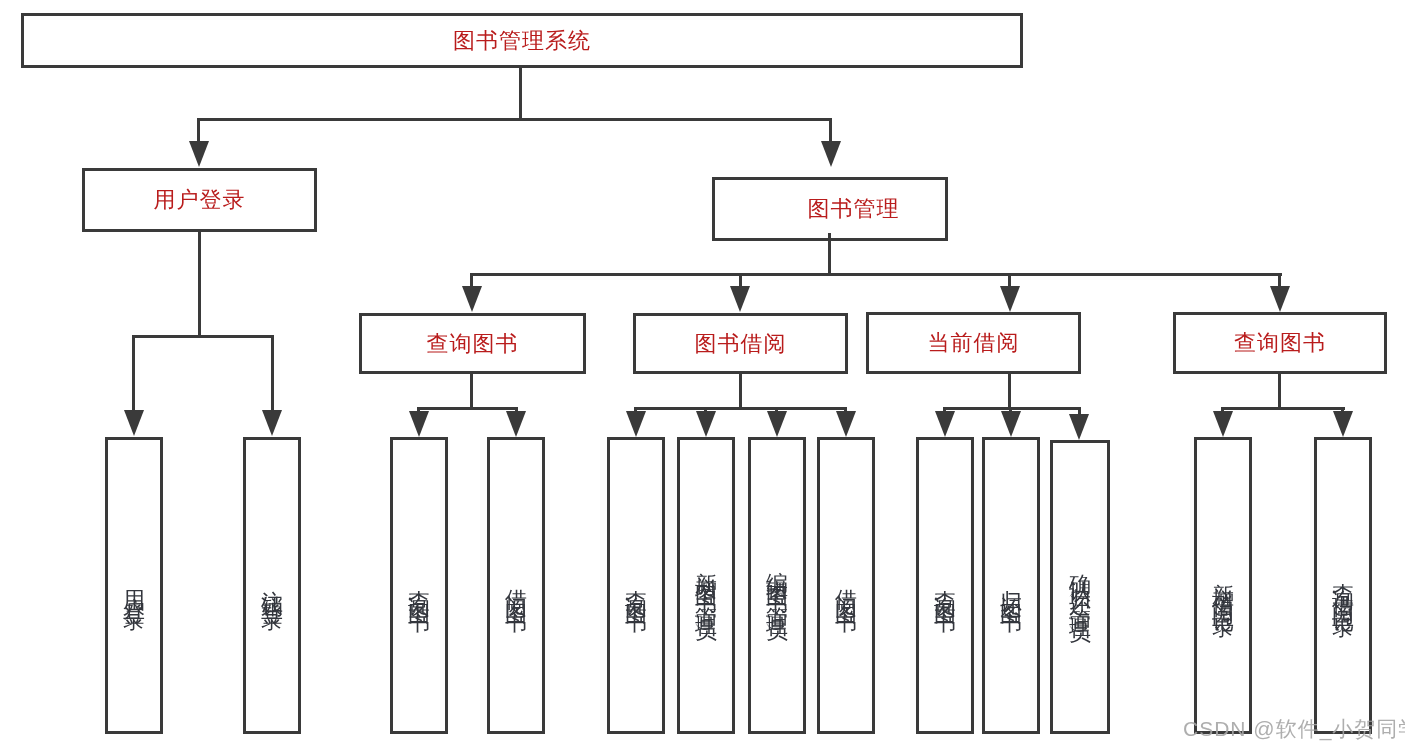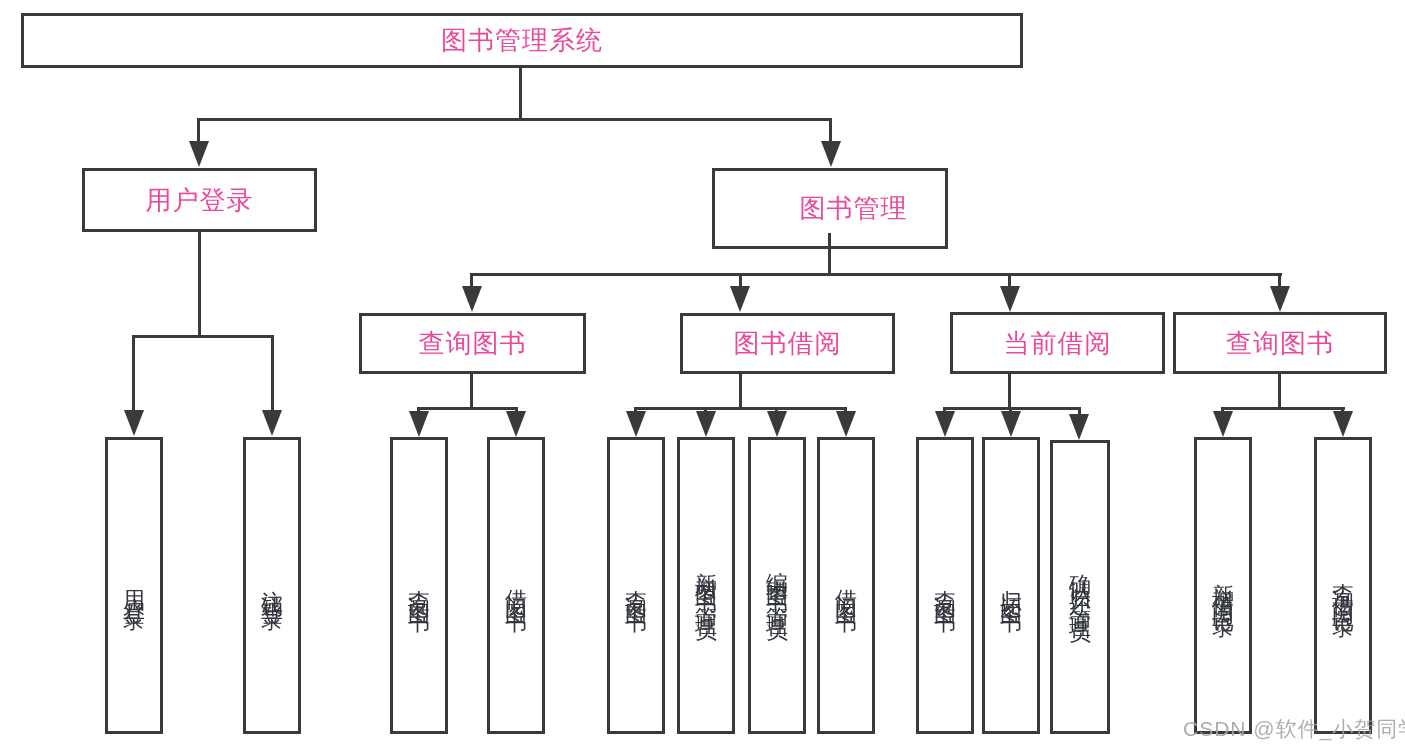--- a/index.html
+++ b/index.html
@@ -15,24 +15,24 @@
     position: absolute;
     background: #ffffff;
     border: 3px solid #3a3a3a;
     box-sizing: border-box;
     display: flex;
     align-items: center;
     justify-content: center;
     color: #33363d;
   }
   .hlabel {
-    font-size: 26px;
+    font-size: 22px;
     letter-spacing: 1px;
     white-space: nowrap;
-    color: #ec4899;
+    color: #b91c1c;
   }
   .leaf .vlabel {
     writing-mode: vertical-rl;
     text-orientation: mixed;
     font-size: 22px;
     letter-spacing: 7px;
     line-height: 1;
     color: #33363d;
     white-space: nowrap;
   }
@@ -70,31 +70,31 @@
 
 <div id="canvas">
 
   <div class="box" style="left:21px; top:13px; width:1002px; height:55px;">
     <span class="hlabel">图书管理系统</span>
   </div>
 
   <div class="box" style="left:82px; top:168px; width:235px; height:64px;">
     <span class="hlabel">用户登录</span>
   </div>
-  <div class="box" style="left:712px; top:168px; width:236px; height:81px;padding-left:47px;">
+  <div class="box" style="left:712px; top:177px; width:236px; height:64px;padding-left:47px;">
     <span class="hlabel">图书管理</span>
   </div>
 
   <div class="box" style="left:359px; top:313px; width:227px; height:61px;">
     <span class="hlabel">查询图书</span>
   </div>
-  <div class="box" style="left:633px; top:313px; width:215px; height:61px;margin-left:47px;">
+  <div class="box" style="left:633px; top:313px; width:215px; height:61px;">
     <span class="hlabel">图书借阅</span>
   </div>
-  <div class="box" style="left:950px; top:312px; width:215px; height:62px;text-align:right;">
+  <div class="box" style="left:866px; top:312px; width:215px; height:62px;text-align:right;">
     <span class="hlabel">当前借阅</span>
   </div>
   <div class="box" style="left:1173px; top:312px; width:214px; height:62px;">
     <span class="hlabel">查询图书</span>
   </div>
 
   <div class="box leaf" style="left:105px; top:437px; width:58px; height:297px;">
     <span class="vlabel">用户登录</span>
   </div>
   <div class="box leaf" style="left:243px; top:437px; width:58px; height:297px;">

